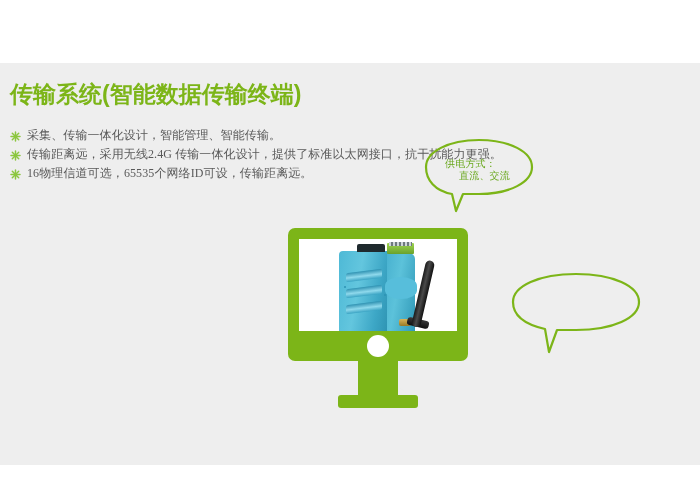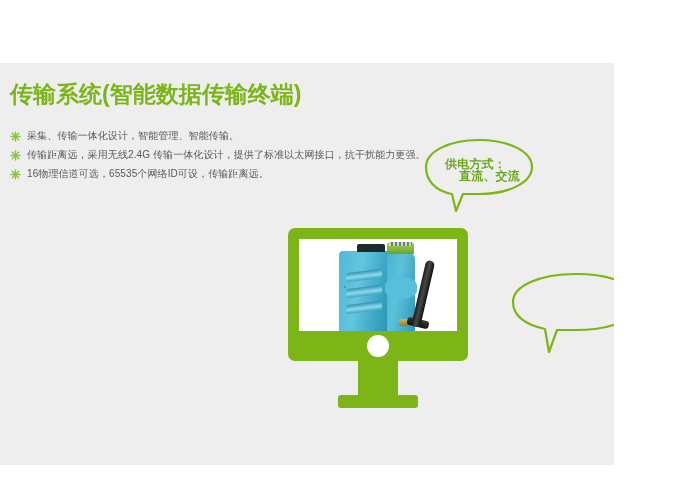--- a/index.html
+++ b/index.html
@@ -2,21 +2,21 @@
 <html><head>
 <meta charset="utf-8">
 <style>
   html, body {
     margin: 0;
     padding: 0;
     background: #ffffff;
   }
   #page {
     position: relative;
-    width: 614px;
+    width: 700px;
     height: 500px;
     background: #ffffff;
     overflow: hidden;
     font-family: "Liberation Sans", "DejaVu Sans", sans-serif;
   }
   
   #panel {
     position: absolute;
     left: 0;
     top: 63px;
@@ -51,25 +51,26 @@
   .bullet-icon {
     flex: 0 0 auto;
     width: 11px;
     height: 11px;
     margin-top: 1px;
     margin-right: 6px;
     position: relative;
   }
   .bullet-icon svg { display: block; }
   .feature-text {
-    font-size: 10px;
+    font-size: 12px;
     line-height: 11px;
     color: #595959;
     letter-spacing: 0.1px;
     white-space: nowrap;
+    font-family: Liberation Serif, serif;
   }
 
   
   #monitor {
     position: absolute;
     left: 288px;
     top: 228px;
     width: 180px;
     height: 185px;
   }
@@ -247,24 +248,24 @@
     position: absolute;
   }
   .bubble svg {
     position: absolute;
     left: 0;
     top: 0;
   }
   .bubble-text {
     position: absolute;
     color: #6aa81e;
-    font-size: 12px;
+    font-size: 10px;
     line-height: 12px;
     white-space: nowrap;
-    font-weight: bold;
+    font-weight: normal;
     letter-spacing: 0.2px;
   }
   .bubble-line2 { padding-left: 14px; }
 
   #bubble-power   { left: 418px; top: 136px; width: 122px; height: 80px; }
   #bubble-power .bubble-text { left: 27px; top: 22px; }
 
   #bubble-comm    { left: 528px; top: 178px; width: 152px; height: 80px; }
   #bubble-comm .bubble-text { left: 18px; top: 20px; }
 

